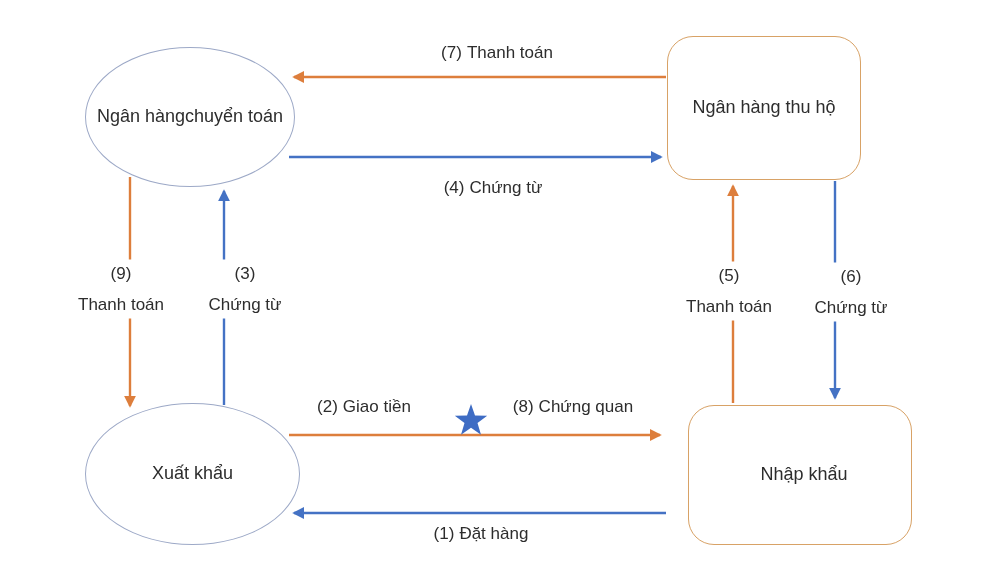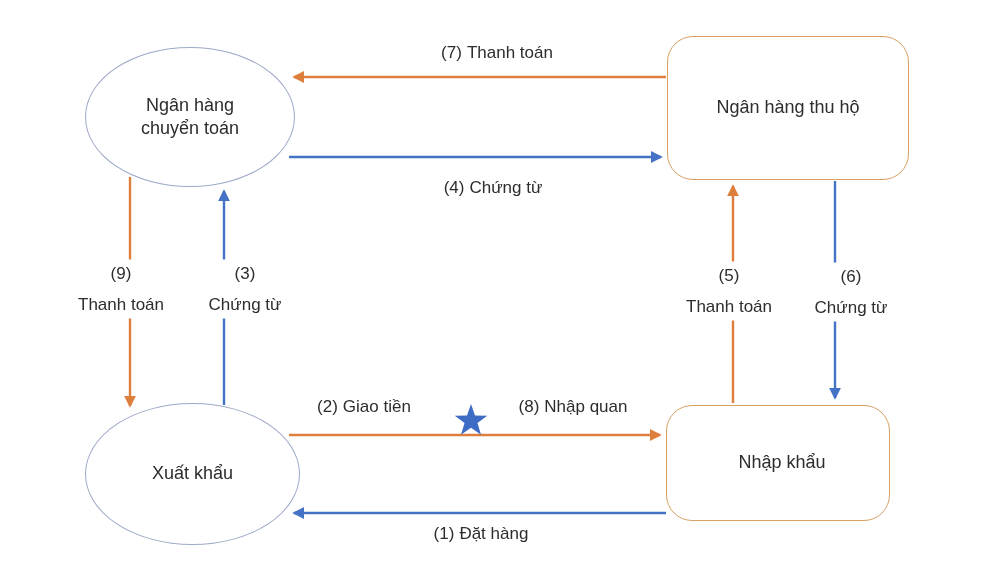--- a/index.html
+++ b/index.html
@@ -13,28 +13,28 @@
   }
   html,body{margin:0;padding:0;}
   body{background:var(--c-background);font-family:"Liberation Sans","DejaVu Sans",sans-serif;color:var(--c-text);}
   .canvas{position:relative;width:1000px;height:574px;background:var(--c-background);overflow:hidden;}
   .arrow-layer{position:absolute;left:0;top:0;width:1000px;height:574px;}
   .stroke-payment{stroke:var(--c-payment);stroke-width:2.4;fill:none;}
   .stroke-document{stroke:var(--c-document);stroke-width:2.4;fill:none;}
   .fill-payment{fill:var(--c-payment);}
   .fill-document{fill:var(--c-document);}
   .fill-star{fill:var(--c-star);}
-  .node{position:absolute;display:flex;flex-direction:column;align-items:center;justify-content:center;
+  .node{position:absolute;display:flex;flex-direction:row;align-items:center;justify-content:center;
         text-align:right;font-size:18px;line-height:1.3;background:var(--c-background);box-sizing:border-box;}
   .ellipse{border:1.6px solid var(--c-ellipse_border);border-radius:50%;}
   .roundrect{border:1.6px solid var(--c-rect_border);border-radius:26px;}
   .node-remitting{left:85px;top:47px;width:210px;height:140px;}
-  .node-collecting{left:667px;top:36px;width:242px;height:144px;}
+  .node-collecting{left:667px;top:36px;width:194px;height:144px;}
   .node-exporter{left:85px;top:403px;width:215px;height:142px;}
-  .node-importer{left:666px;top:405px;width:224px;height:116px;padding-left:8px;}
+  .node-importer{left:688px;top:405px;width:224px;height:140px;padding-left:8px;}
   .edge-label{position:absolute;transform:translate(-50%,-50%);white-space:nowrap;font-size:17px;}
   .edge-label.h{display:inline-flex;gap:5px;}
   .edge-label.v{display:flex;flex-direction:column;align-items:center;gap:11px;
                 background:var(--c-background);padding:4px 10px;}
   .l7{left:497px;top:53px;}
   .l4{left:493px;top:188px;}
   .l2{left:364px;top:407px;}
   .l8{left:573px;top:407px;}
   .l1{left:481px;top:534px;}
   .l9{left:121px;top:289px;}
@@ -106,20 +106,20 @@
   <div class="edge-label v l6">
     <span>(6)</span>
     <span>Chứng từ</span>
   </div>
   <div class="edge-label h l2">
     <span>(2)</span>
     <span>Giao tiền</span>
   </div>
   <div class="edge-label h l8">
     <span>(8)</span>
-    <span>Nhập quan</span>
+    <span>Chứng quan</span>
   </div>
   <div class="edge-label h l1">
     <span>(1)</span>
     <span>Đặt hàng</span>
   </div>
 
 </div>
 
 </body></html>

